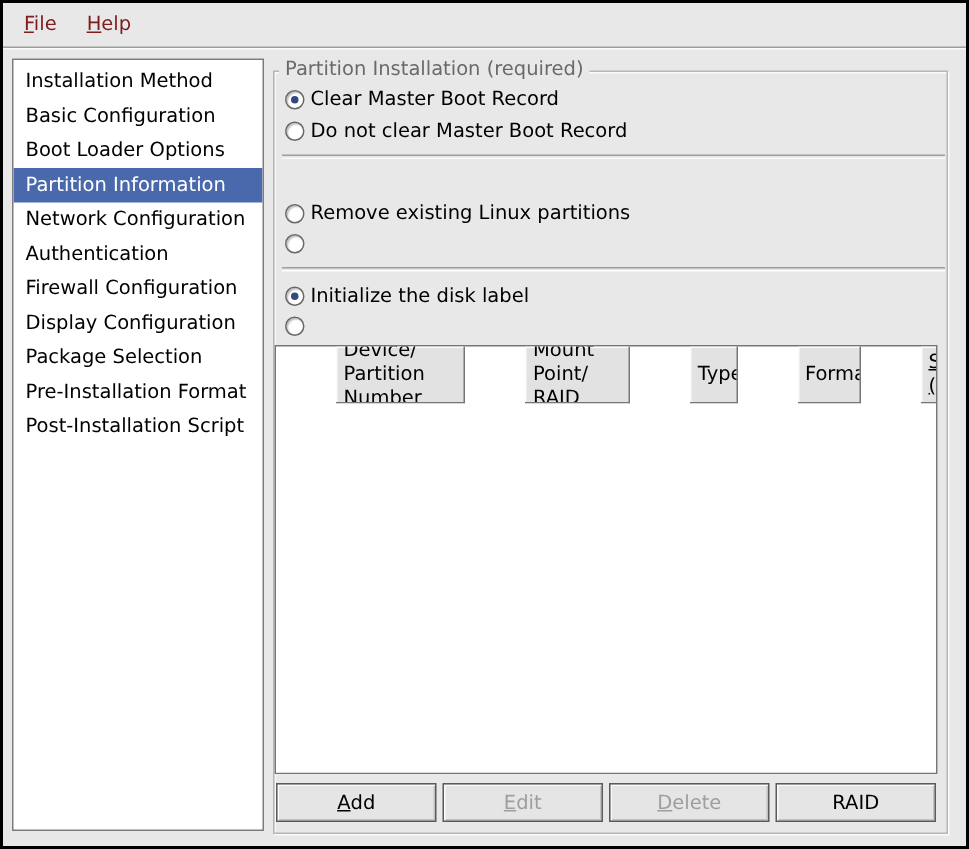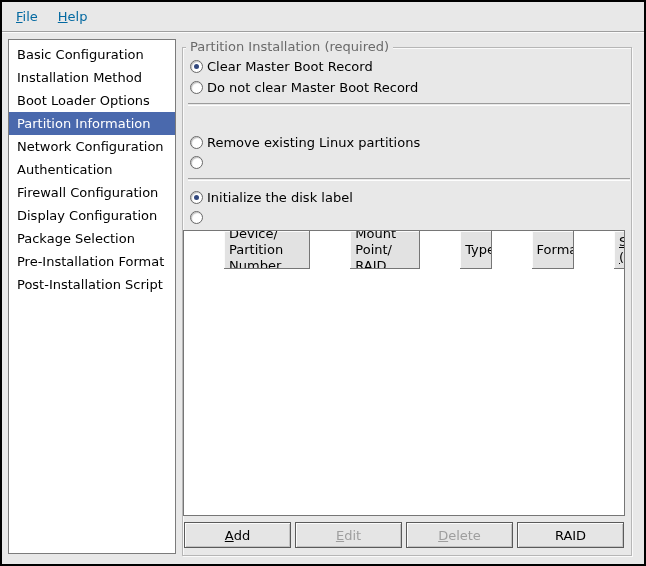--- a/index.html
+++ b/index.html
@@ -16,21 +16,21 @@
 
   
   .menubar {
     position: absolute; left: 0; top: 0; right: 0; height: 30px;
     background: #e8e8e8;
     border-bottom: 1px solid #9e9e9e;
     box-shadow: 0 1px 0 #fbfbfb;
     display: flex; align-items: center; padding-left: 4px;
   }
   .menu-item {
-    padding: 5px 10px; font-size: 13px; color: #0369a1;
+    padding: 5px 10px; font-size: 13px; color: #7f1d1d;
     cursor: default;
   }
   .mn { text-decoration: underline; }
 
   
   .sidebar {
     position: absolute; left: 6px; top: 37px; width: 168px; height: 515px;
     background: #ffffff;
     border: 1px solid #7c7c7c;
     padding-top: 3px;
@@ -116,22 +116,22 @@
 <body>
 
 <div class="window">
 
   <div class="menubar">
     <div class="menu-item"><span class="mn">F</span><span>ile</span></div>
     <div class="menu-item"><span class="mn">H</span><span>elp</span></div>
   </div>
 
   <div class="sidebar">
+    <div class="li">Installation Method</div>
     <div class="li">Basic Configuration</div>
-    <div class="li">Installation Method</div>
     <div class="li">Boot Loader Options</div>
     <div class="li selected">Partition Information</div>
     <div class="li">Network Configuration</div>
     <div class="li">Authentication</div>
     <div class="li">Firewall Configuration</div>
     <div class="li">Display Configuration</div>
     <div class="li">Package Selection</div>
     <div class="li">Pre-Installation Format</div>
     <div class="li">Post-Installation Script</div>
   </div>

